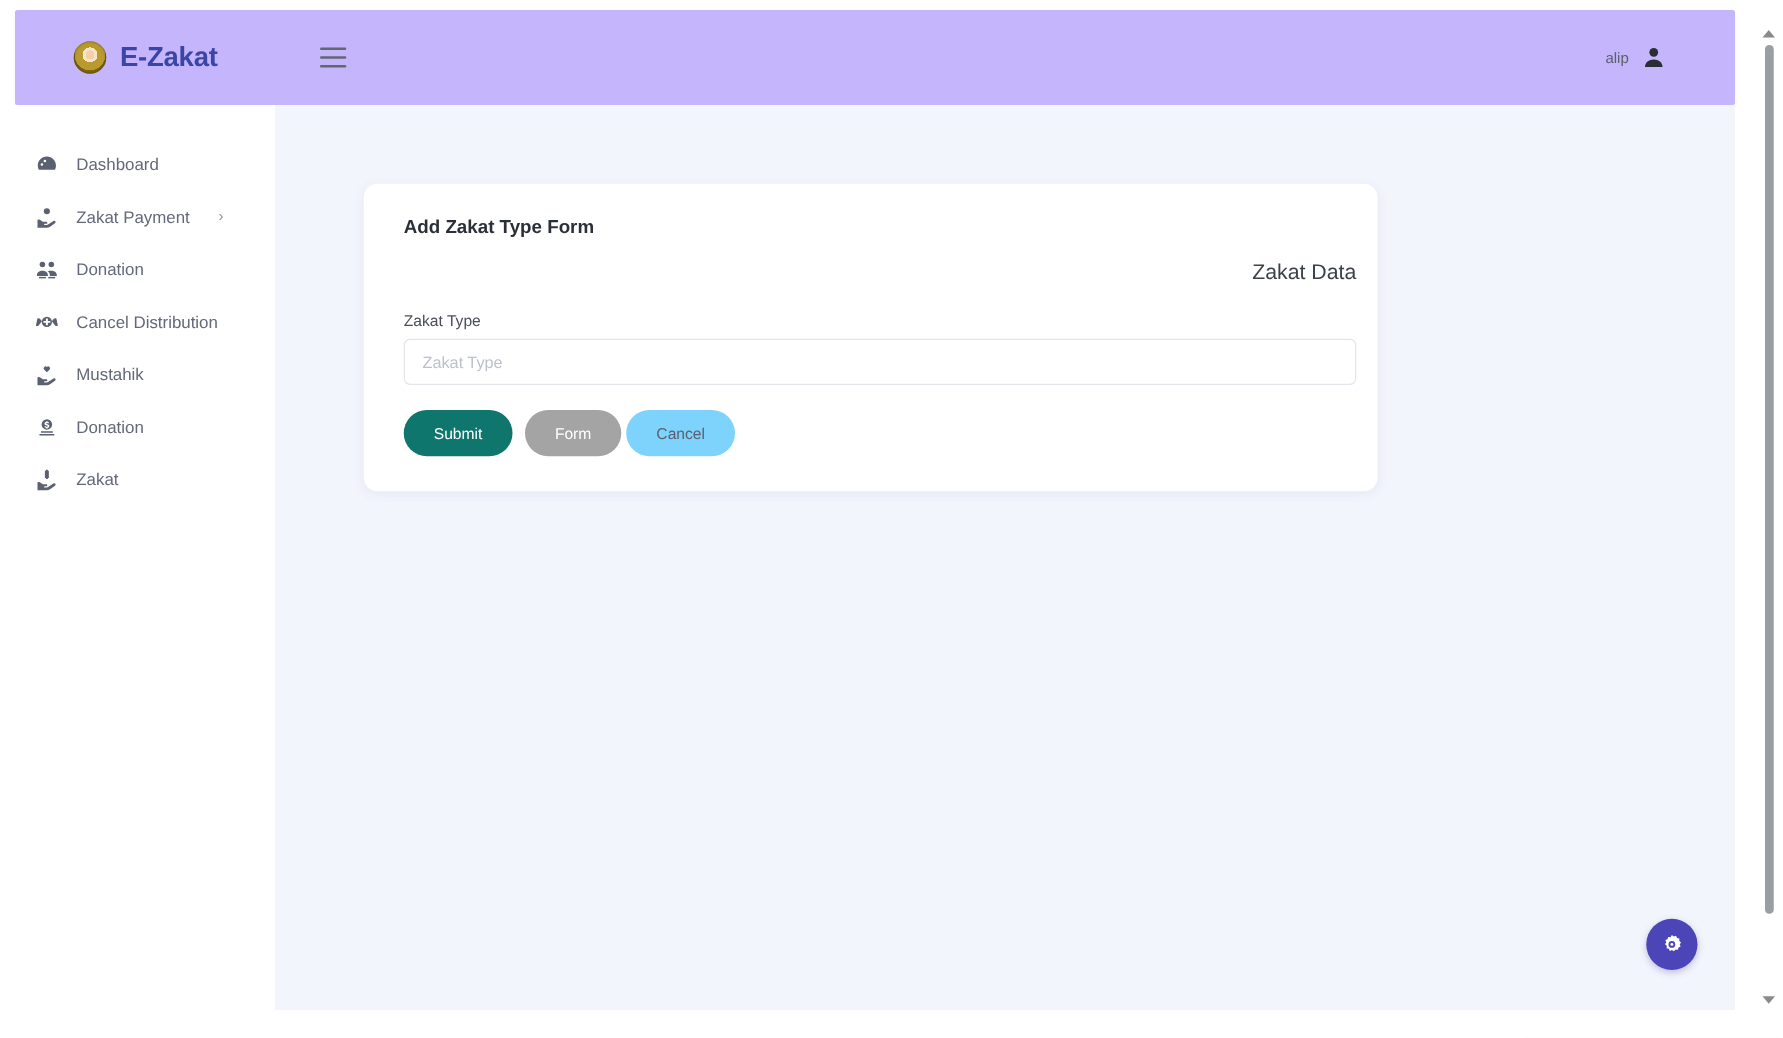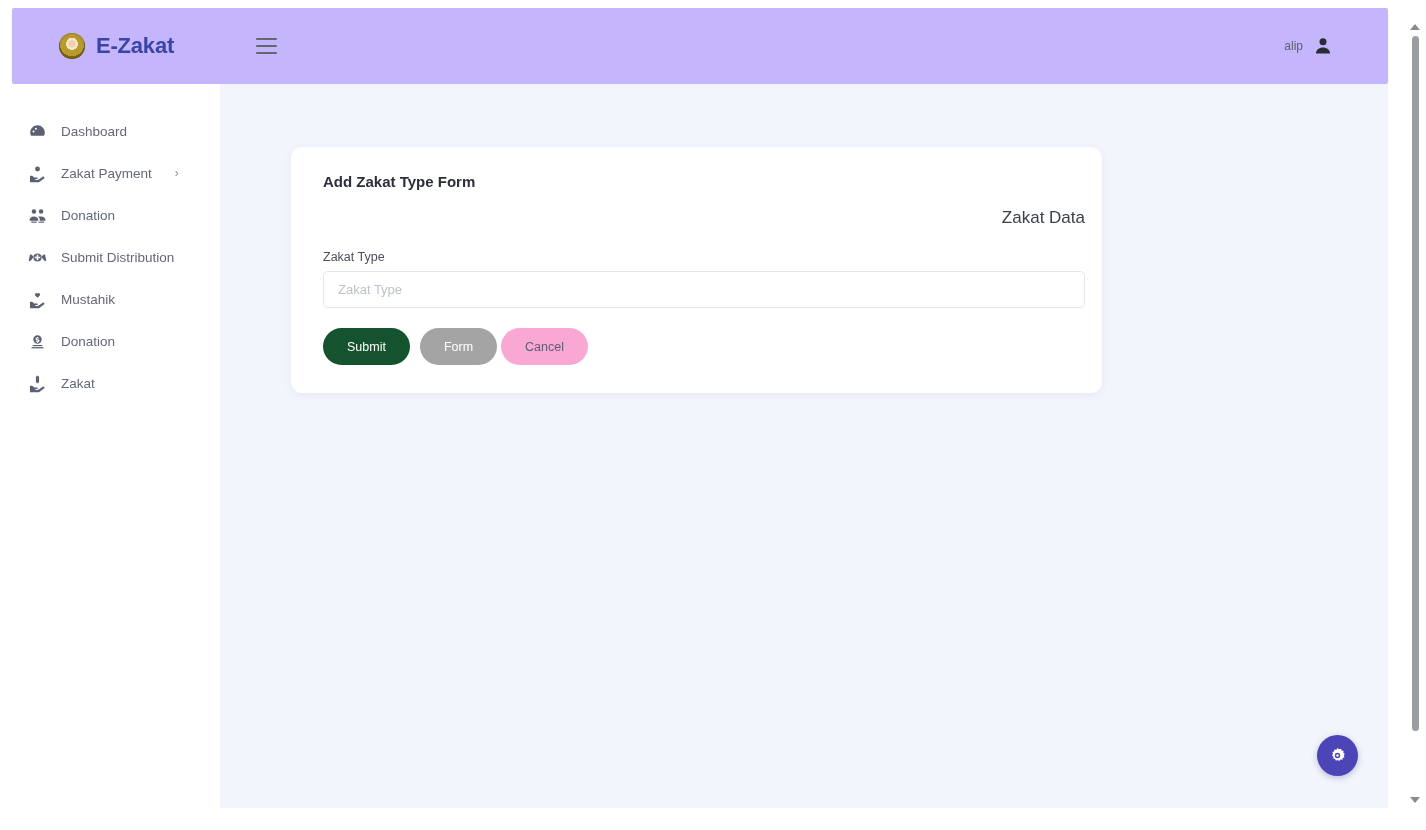--- a/index.html
+++ b/index.html
@@ -162,30 +162,30 @@
   .btn {
     border: none;
     font-family: "Liberation Sans", sans-serif;
     font-size: 12.5px;
     cursor: pointer;
     height: 37px;
     border-radius: 19px;
     padding: 0 24px;
   }
   .btn-submit {
-    background: #14532d;
+    background: #0f766e;
     color: #ffffff;
   }
   .btn-reset {
     background: #a4a4a4;
     color: #ffffff;
     margin-left: 9px;
   }
   .btn-cancel {
-    background: #f9a8d4;
+    background: #7dd3fc;
     color: #5b6070;
     margin-left: 3px;
   }
 
   
   .fab {
     position: absolute;
     left: 1097px; top: 651px;
     width: 41px; height: 41px;
     border-radius: 50%;
@@ -299,21 +299,21 @@
     <div class="nav-item">
       <span class="nav-icon">
         <svg width="19" height="19" viewBox="0 0 24 24" fill="#5b6170">
           <circle cx="12" cy="12" r="5.2"></circle>
           <path d="M11 8.5h2v7h-2z" fill="#fff"></path>
           <path d="M8.5 11h7v2h-7z" fill="#fff"></path>
           <path d="M2.4 8.6c1.1-.5 2.3-.2 3 .7l1.6 2-1.6 2.2-1.5 1.9c-.7.9-1.9 1.1-3 .6z"></path>
           <path d="M21.6 8.6c-1.1-.5-2.3-.2-3 .7l-1.6 2 1.6 2.2 1.5 1.9c.7.9 1.9 1.1 3 .6z"></path>
         </svg>
       </span>
-      <span class="nav-label">Submit Distribution</span>
+      <span class="nav-label">Cancel Distribution</span>
     </div>
 
     <div class="nav-item">
       <span class="nav-icon">
         <svg width="19" height="19" viewBox="0 0 24 24" fill="#5b6170">
           <path d="M12 9.8 9.3 7.2a1.9 1.9 0 0 1 2.7-2.7l0 0 0 0a1.9 1.9 0 0 1 2.7 2.7z"></path>
           <path d="M2.5 15.2c1-.7 2.2-.6 3.2.1l2.2 1.6h3.4c.7 0 1.2.5 1.2 1.1s-.5 1-1.2 1H9.3v1.2h2c1 0 1.9-.3 2.7-.9l4.6-3.2c.7-.5 1.6-.3 2 .4.4.6.2 1.4-.4 1.9l-5 3.6c-1 .7-2.2 1.1-3.5 1.1H2.5z"></path>
         </svg>
       </span>
       <span class="nav-label">Mustahik</span>

